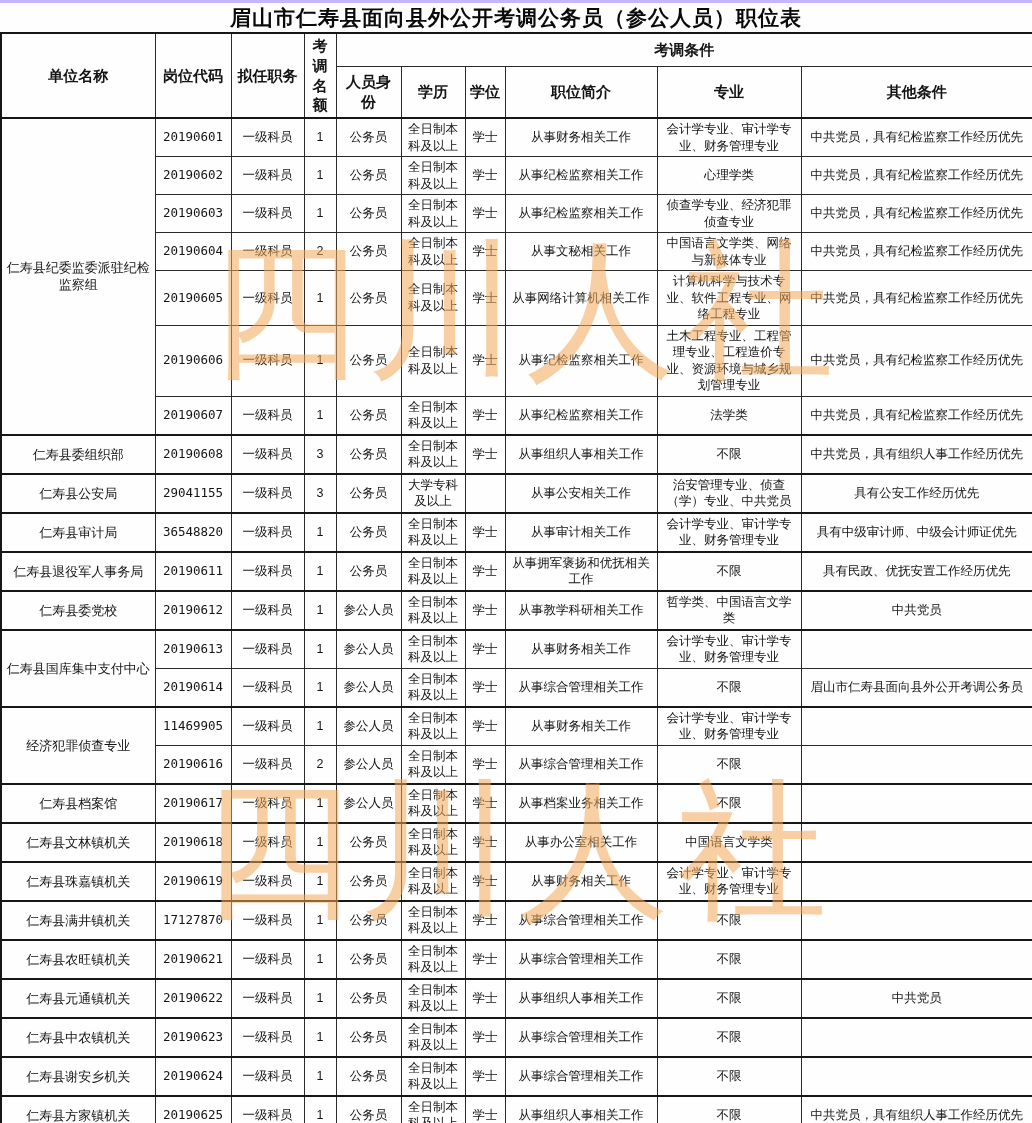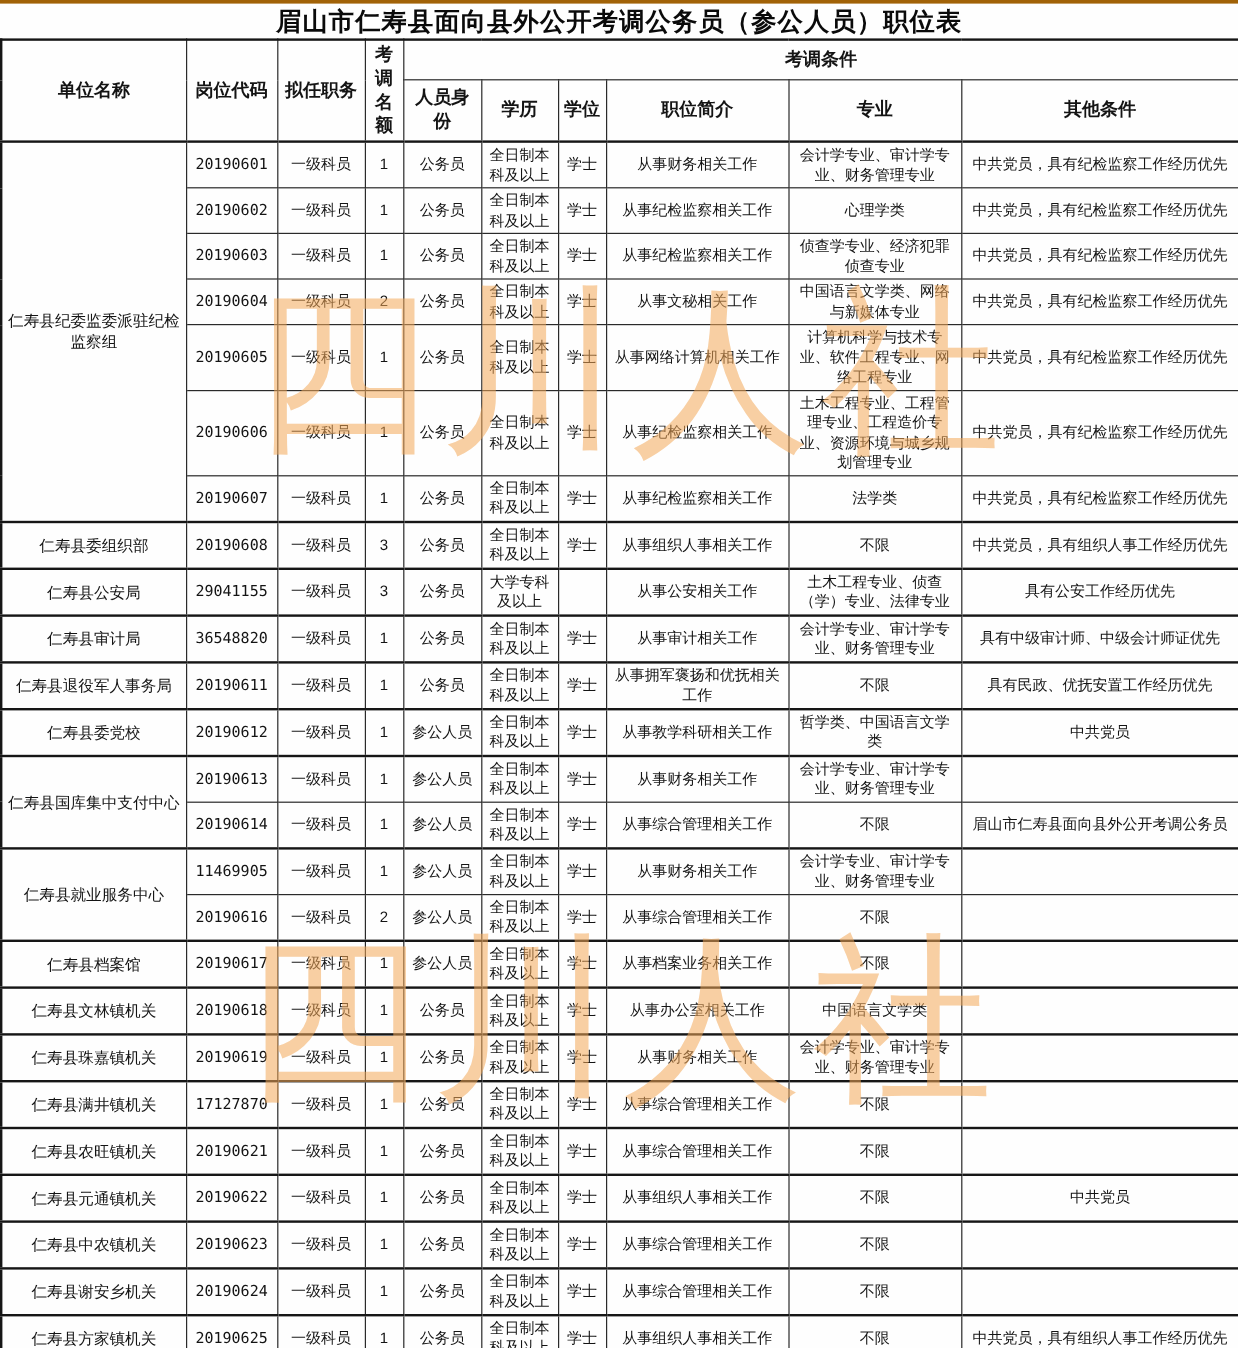--- a/index.html
+++ b/index.html
@@ -8,21 +8,21 @@
     font-family:"Liberation Sans","DejaVu Sans",sans-serif;
     color:#141414;
   }
   .page {
     position:relative;
     width:1032px;
     background:#fefefe;
     overflow:hidden;
   }
   .title {
-    border-top:3px solid #a16207;
+    border-top:3px solid #c4b5fd;
     height:29px;
     display:flex;
     align-items:center;
     justify-content:center;
     font-size:21px;
     font-weight:bold;
     letter-spacing:1px;
     color:#0a0a0a;
   }
   table.jobs {
@@ -194,21 +194,21 @@
         </tr>
         <tr class="unit-start">
           <td rowspan="1" class="unit">仁寿县公安局</td>
           <td class="code">29041155</td>
           <td>一级科员</td>
           <td>3</td>
           <td>公务员</td>
           <td>大学专科及以上</td>
           <td></td>
           <td>从事公安相关工作</td>
-          <td>土木工程专业、侦查（学）专业、法律专业</td>
+          <td>治安管理专业、侦查（学）专业、中共党员</td>
           <td>具有公安工作经历优先</td>
         </tr>
         <tr class="unit-start">
           <td rowspan="1" class="unit">仁寿县审计局</td>
           <td class="code">36548820</td>
           <td>一级科员</td>
           <td>1</td>
           <td>公务员</td>
           <td>全日制本科及以上</td>
           <td>学士</td>
@@ -257,21 +257,21 @@
           <td>一级科员</td>
           <td>1</td>
           <td>参公人员</td>
           <td>全日制本科及以上</td>
           <td>学士</td>
           <td>从事综合管理相关工作</td>
           <td>不限</td>
           <td>眉山市仁寿县面向县外公开考调公务员</td>
         </tr>
         <tr class="unit-start">
-          <td rowspan="2" class="unit">仁寿县就业服务中心</td>
+          <td rowspan="2" class="unit">经济犯罪侦查专业</td>
           <td class="code">11469905</td>
           <td>一级科员</td>
           <td>1</td>
           <td>参公人员</td>
           <td>全日制本科及以上</td>
           <td>学士</td>
           <td>从事财务相关工作</td>
           <td>会计学专业、审计学专业、财务管理专业</td>
           <td></td>
         </tr>

